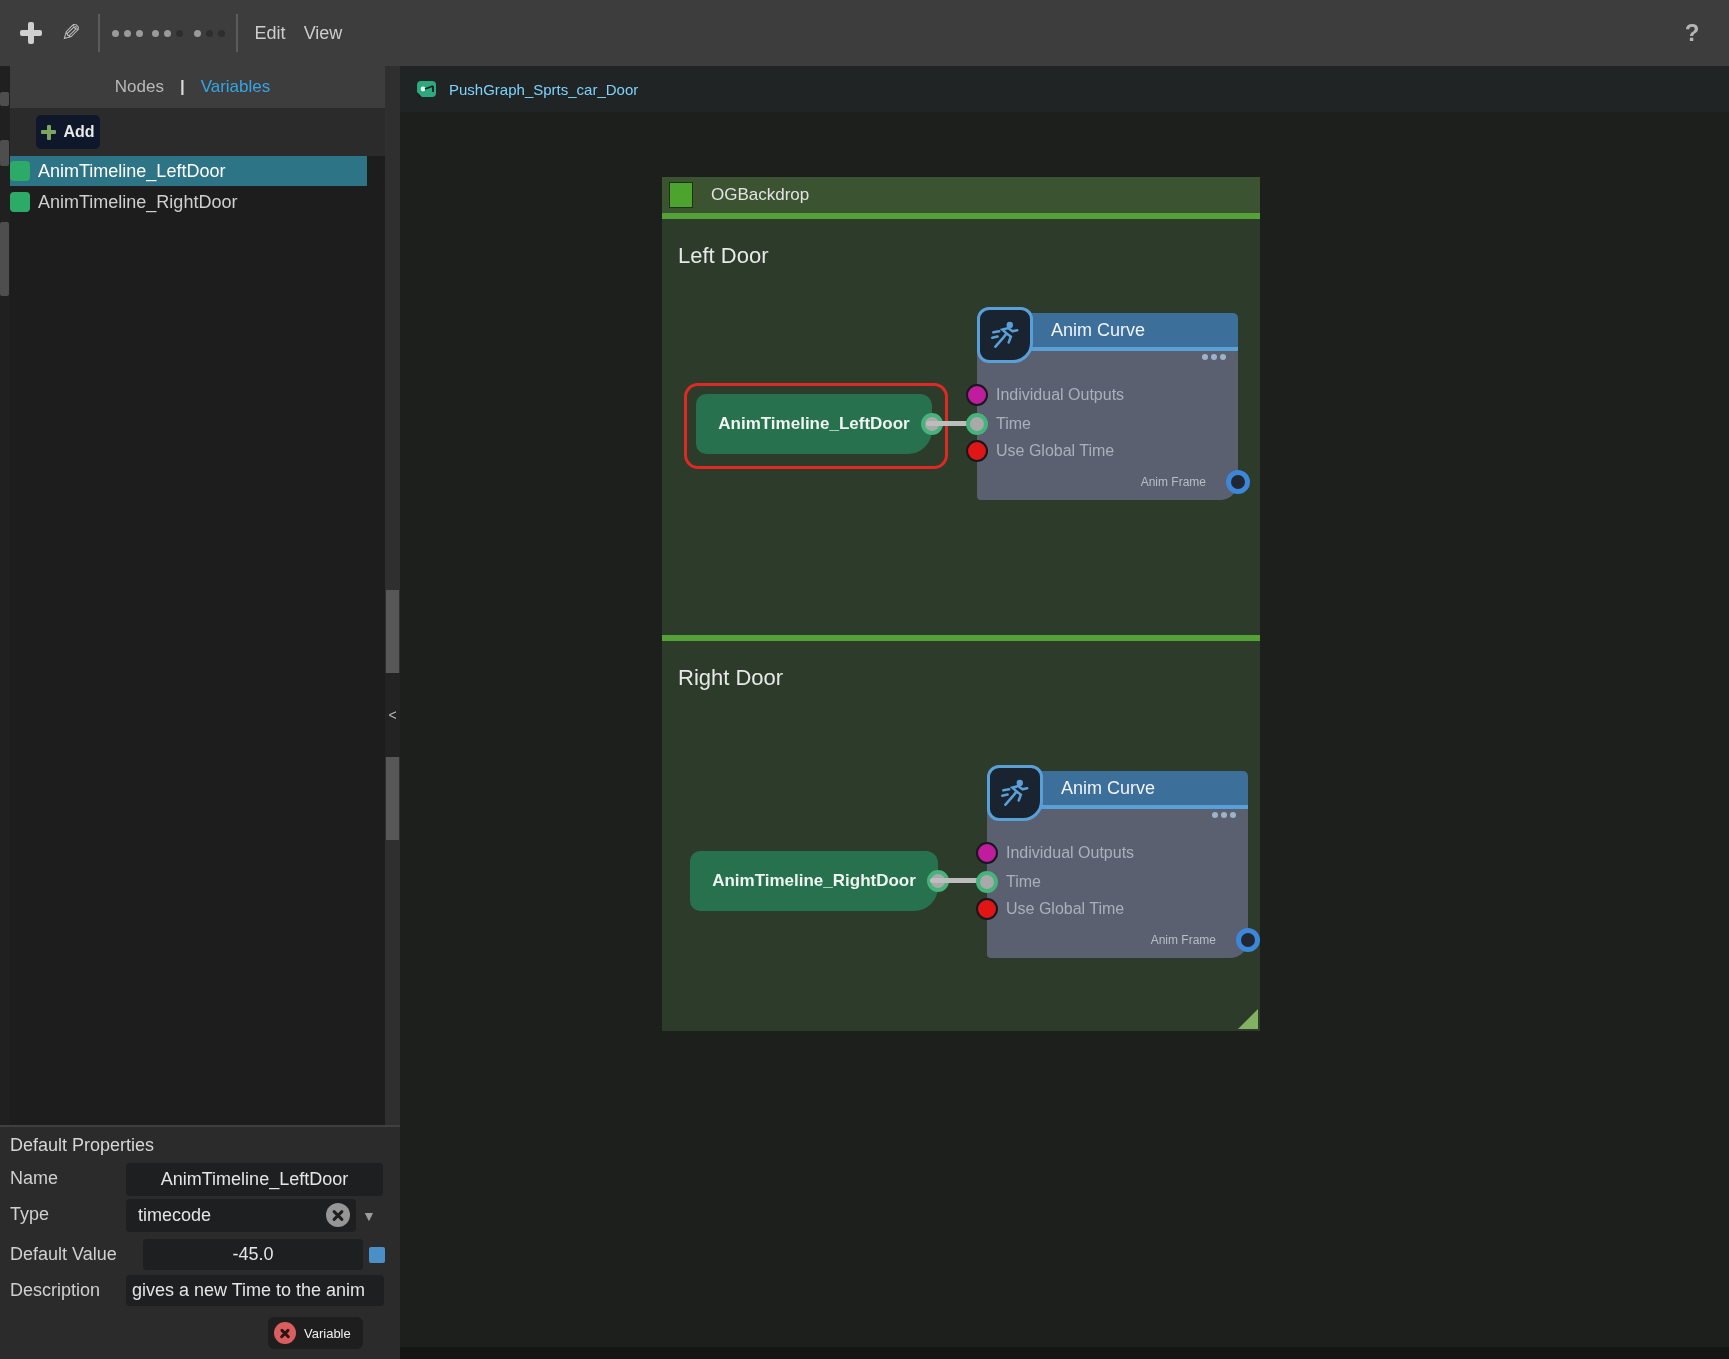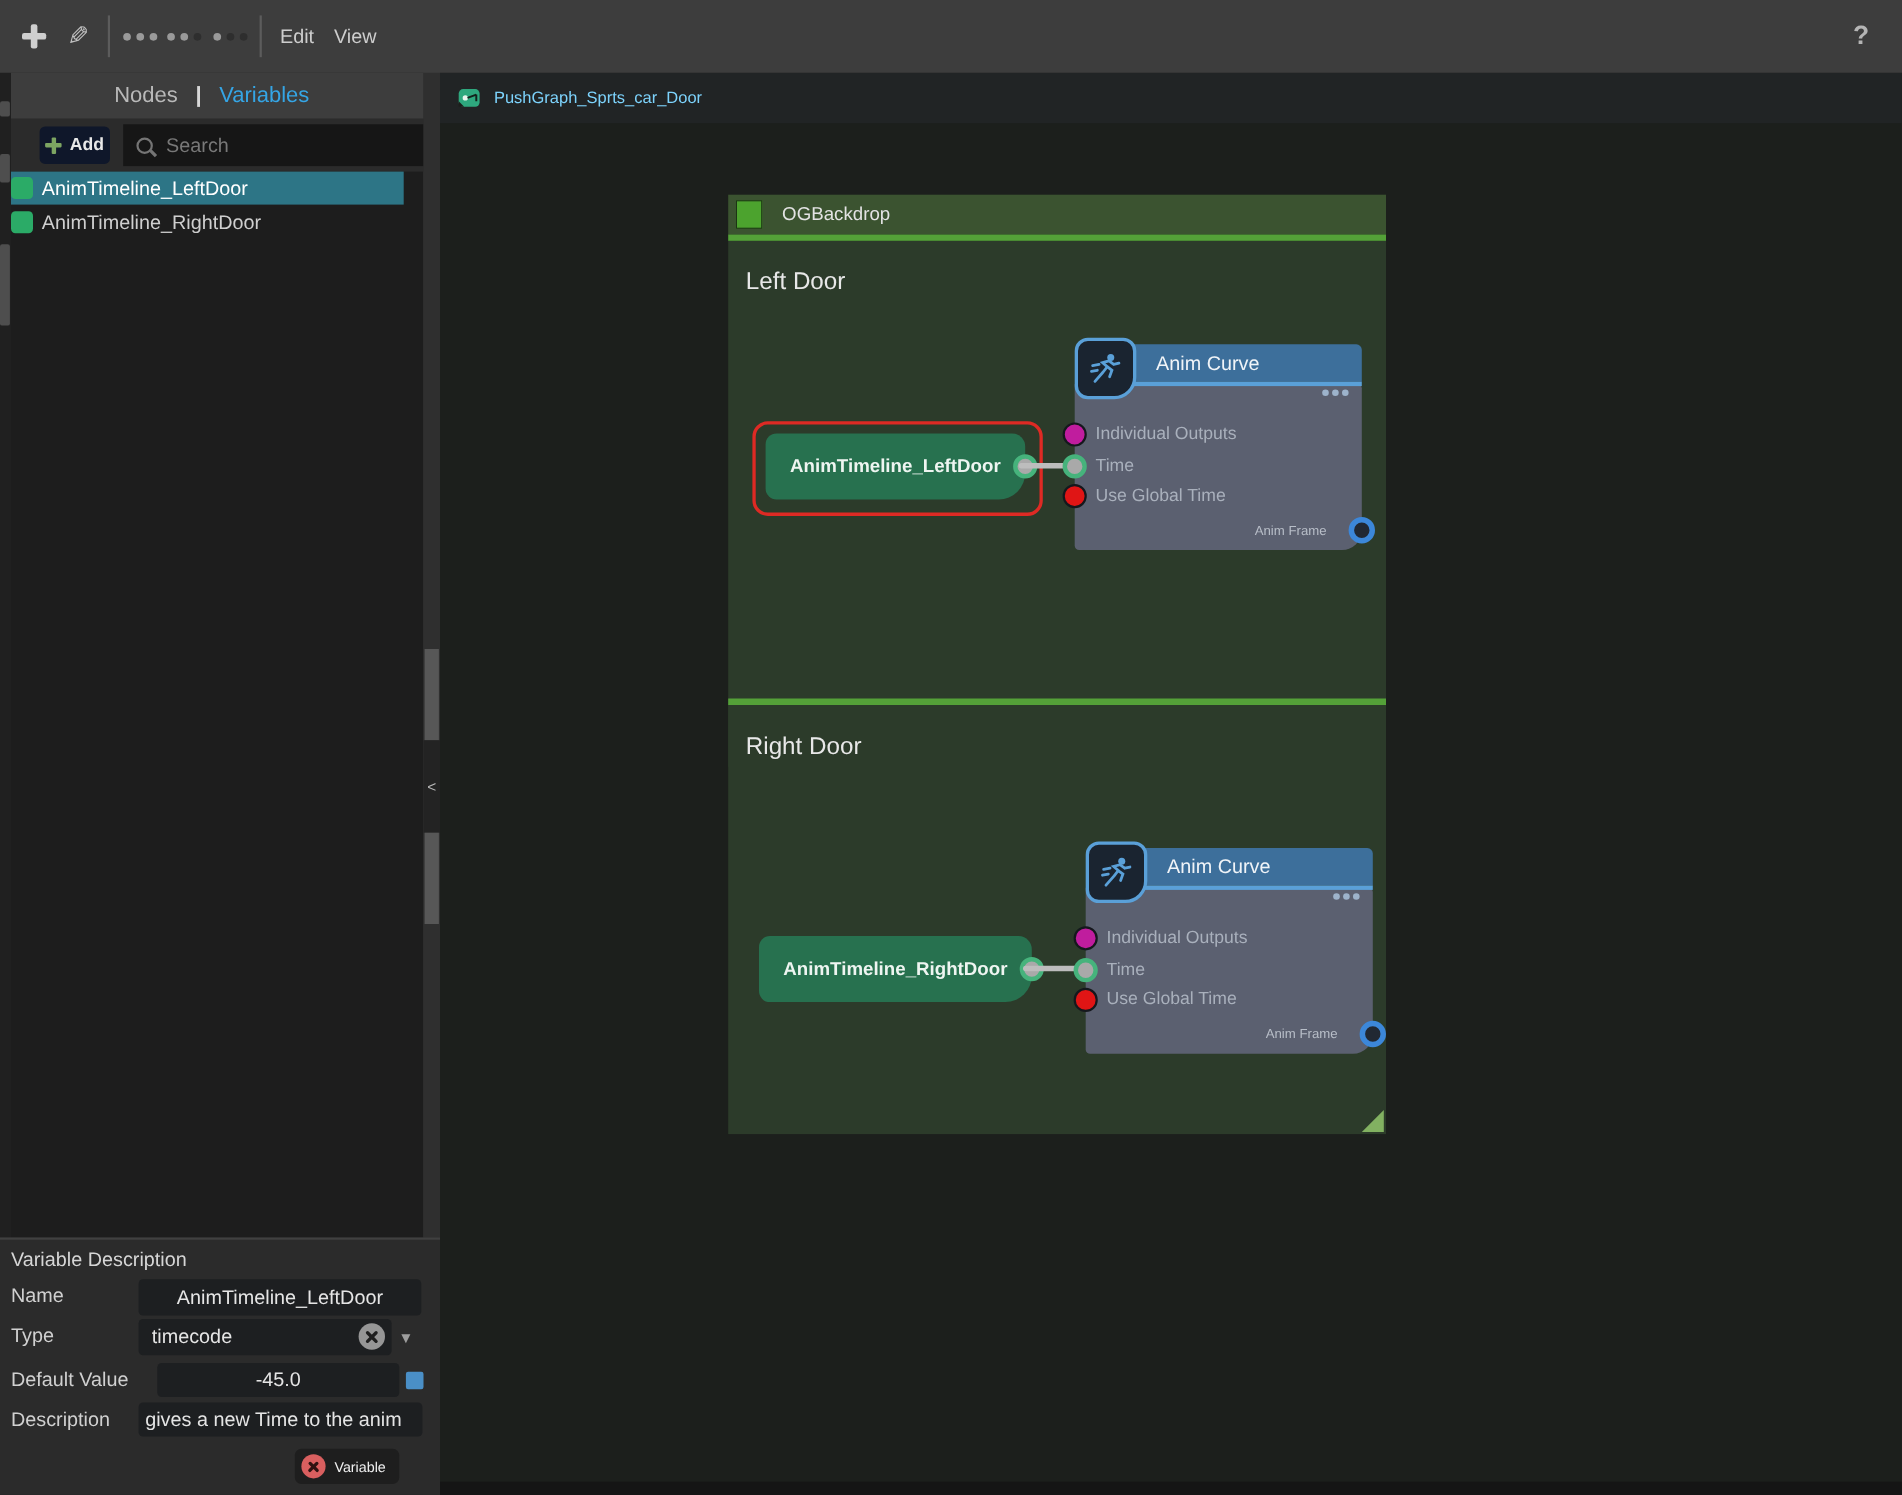--- a/index.html
+++ b/index.html
@@ -21,21 +21,21 @@
   .dots i{width:7px;height:7px;border-radius:50%;background:#9a9a9a;display:block;}
   .dots i.dim{background:#2e2e2e;}
   .menu-label{font-size:18px;color:#cdcdcd;cursor:default;}
   .help{font-size:24px;font-weight:bold;color:#b5b5b5;}
   
   .edge-strip{position:absolute;left:0;top:66px;width:10px;height:1293px;background:#202020;z-index:25;}
   .edge-strip .seg{position:absolute;left:0;width:9px;background:#4e4e4e;border-radius:2px;}
   
   .sidebar{position:absolute;left:0;top:66px;width:385px;height:1293px;background:#1d1d1d;z-index:10;}
   .side-tabs{position:absolute;left:0;top:0;width:100%;height:42px;background:#3d3d3d;
-    display:flex;align-items:center;justify-content:center;gap:16px;font-size:20px;}
+    display:flex;align-items:center;justify-content:center;gap:16px;font-size:17px;}
   .side-tab{color:#b9b9b9;cursor:default;}
   .side-tab.active{color:#35a5e5;}
   .side-tab-div{color:#d8d8d8;font-weight:bold;}
   .side-actions{position:absolute;left:0;top:42px;width:100%;height:48px;background:#2b2b2b;}
   .add-btn{position:absolute;left:36px;top:7px;width:64px;height:34px;background:#0f172a;border-radius:5px;
     display:flex;align-items:center;justify-content:center;gap:7px;color:#e8e8e8;font-size:16px;font-weight:bold;}
   .add-plus{width:15px;height:15px;position:relative;}
   .add-plus:before,.add-plus:after{content:"";position:absolute;background:#7da562;border-radius:1px;}
   .add-plus:before{left:5.5px;top:0;width:4px;height:15px;}
   .add-plus:after{left:0;top:5.5px;width:15px;height:4px;}
@@ -169,24 +169,20 @@
   <div class="side-tabs">
     <span class="side-tab">Nodes</span>
     <span class="side-tab-div">|</span>
     <span class="side-tab active">Variables</span>
   </div>
   <div class="side-actions">
     <div class="add-btn">
       <span class="add-plus"></span>
       <span>Add</span>
     </div>
-    <div class="search-box">
-      <span class="mag"></span>
-      <input type="text" placeholder="Search" style="">
-    </div>
   </div>
   <div class="var-list">
     <div class="var-row selected">
       <span class="var-swatch"></span>
       <span>AnimTimeline_LeftDoor</span>
     </div>
     <div class="var-row">
       <span class="var-swatch"></span>
       <span>AnimTimeline_RightDoor</span>
     </div>
@@ -201,21 +197,21 @@
 
 <div class="splitter">
   <div class="thumb" style="top:524px;height:83px;"></div>
   <div class="handle">
     <span>&lt;</span>
   </div>
   <div class="thumb" style="top:691px;height:83px;"></div>
 </div>
 
 <div class="props">
-  <div class="props-title">Variable Description</div>
+  <div class="props-title">Default Properties</div>
   <div class="prop-label" style="top:41px;">Name</div>
   <input class="prop-input" style="left: 126px; top: 36px; width: 257px; height: 33px; text-align: center;" value="AnimTimeline_LeftDoor">
   <div class="prop-label" style="top:77px;">Type</div>
   <input class="prop-input" style="left: 126px; top: 72px; width: 230px; height: 33px;" value="timecode">
   <div class="clear-btn" style="left:326px;top:76px;"></div>
   <div class="dd-arrow" style="left:362px;top:81px;">▼</div>
   <div class="prop-label" style="top:117px;">Default Value</div>
   <input class="prop-input" style="left: 143px; top: 112px; width: 220px; height: 31px; text-align: center;" value="-45.0">
   <div class="blue-chip" style="left:369px;top:120px;"></div>
   <div class="prop-label" style="top:153px;">Description</div>

